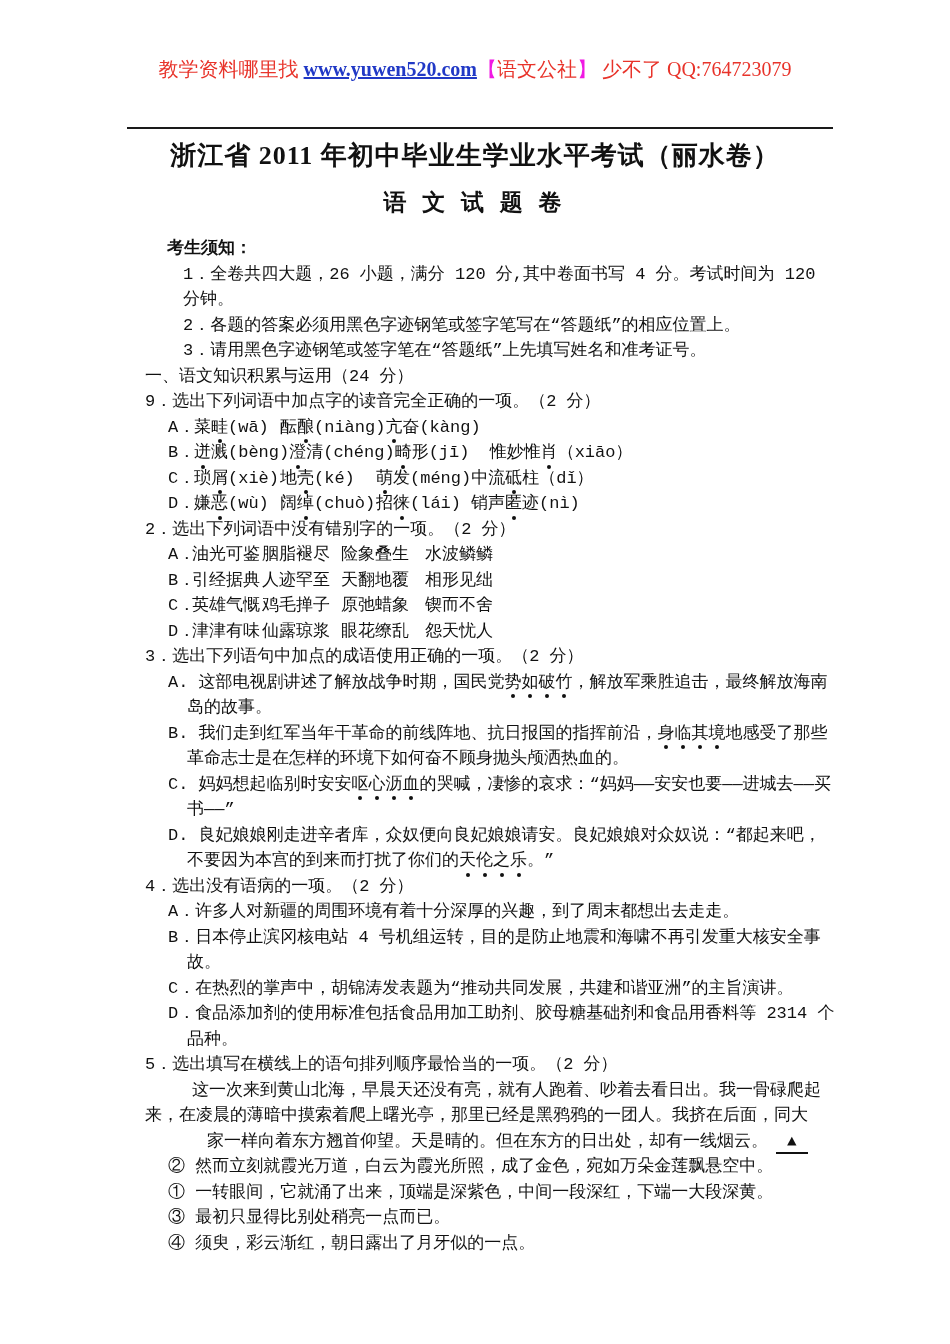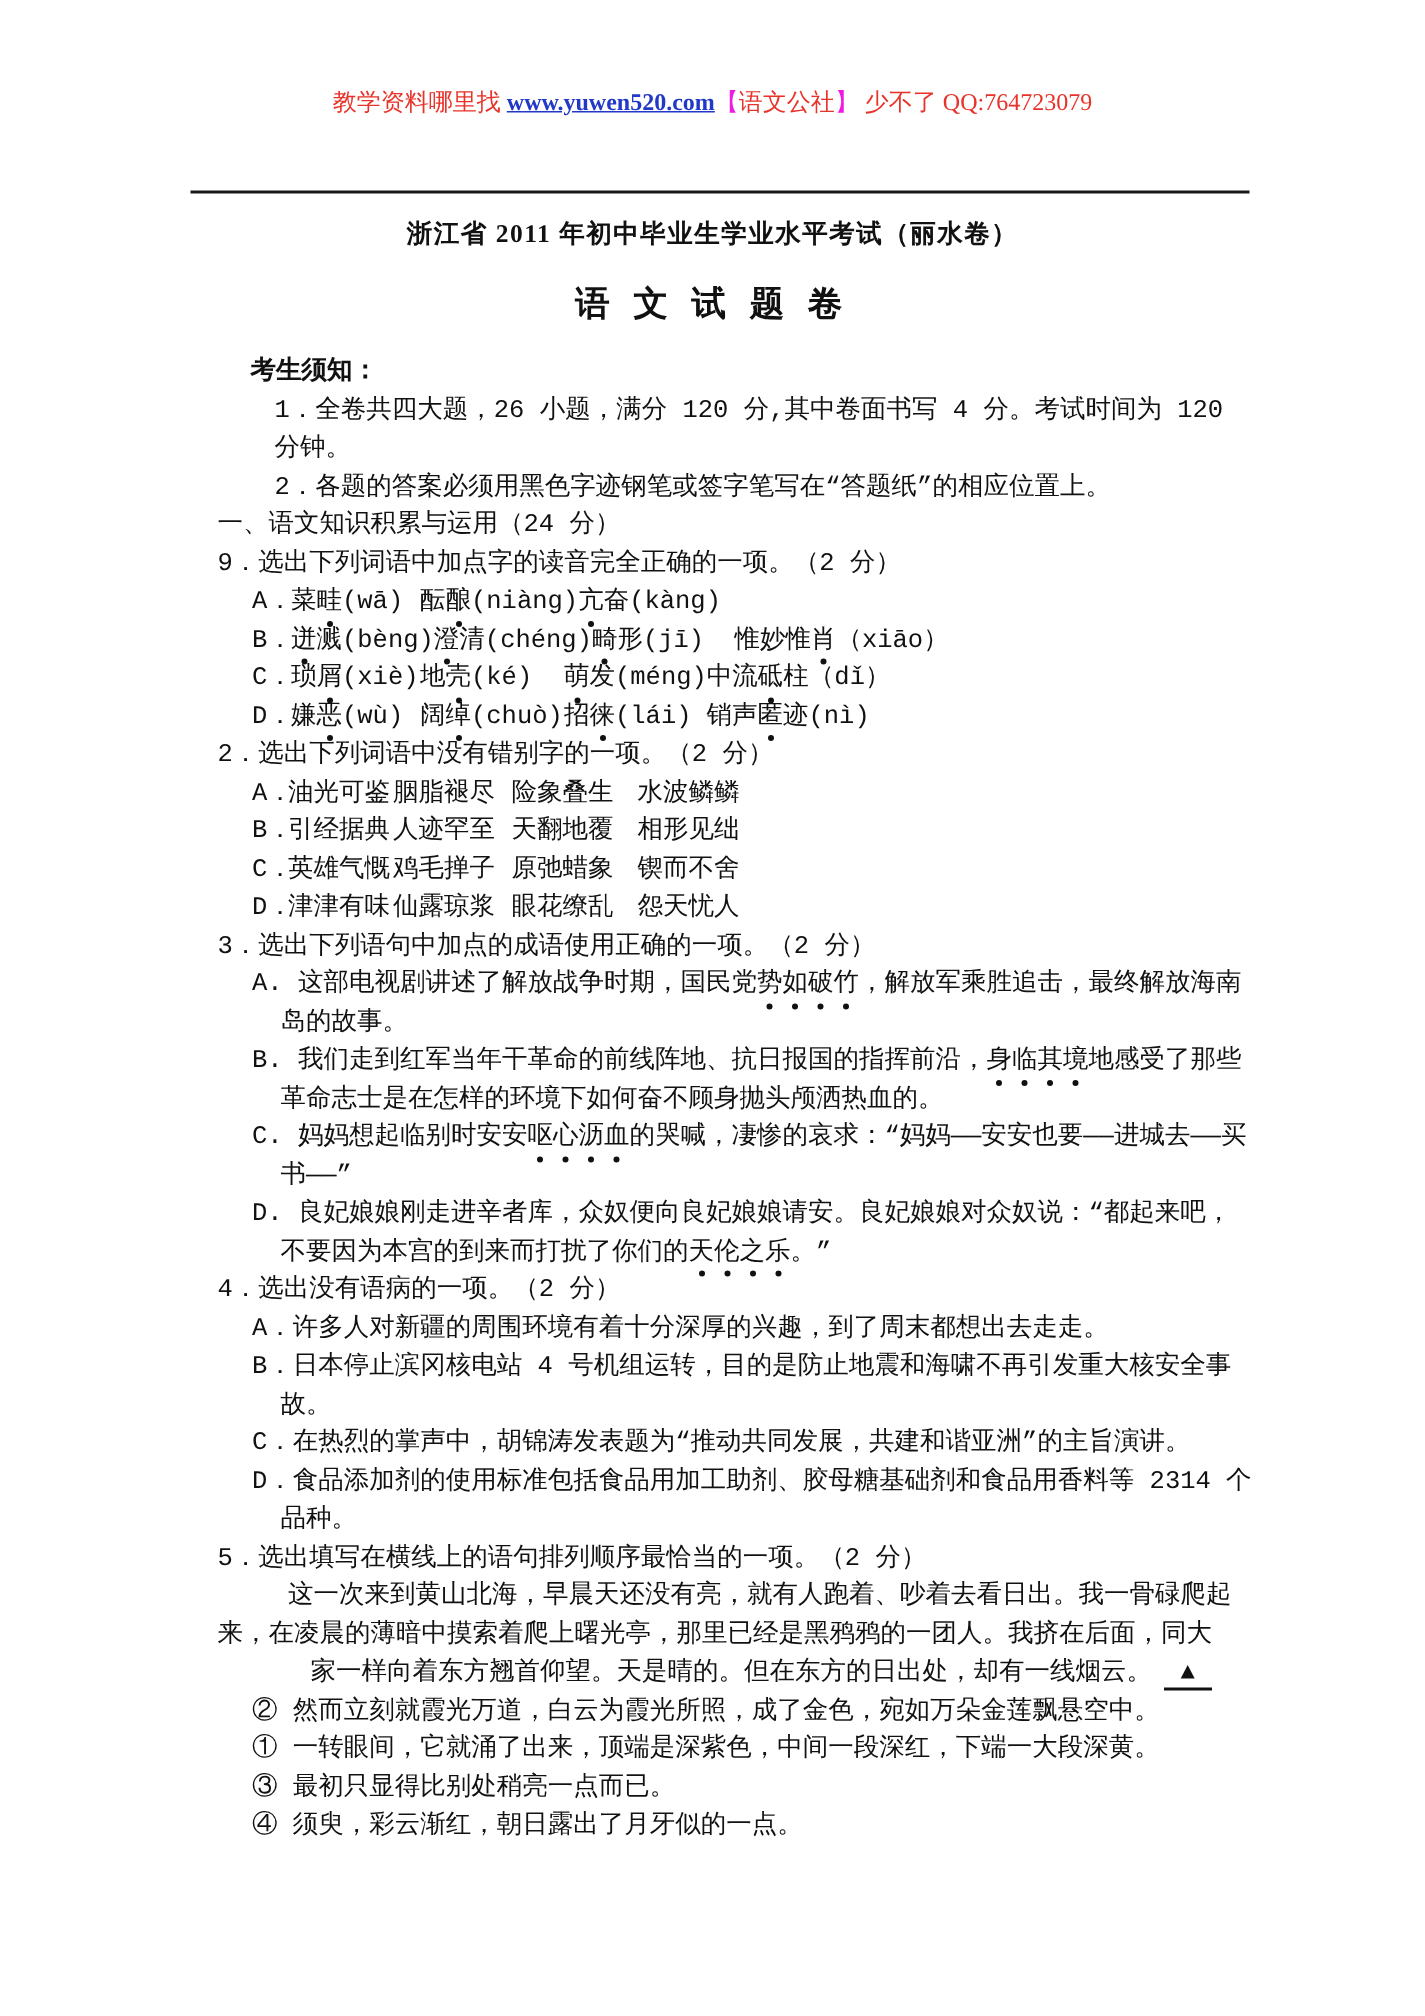--- a/index.html
+++ b/index.html
@@ -10,42 +10,42 @@
     margin: 0 auto;
     background: #ffffff;
     overflow: hidden;
     font-family: "Liberation Serif", "DejaVu Serif", serif;
     color: #111111;
   }
   
   .promo {
     padding-top: 56px;
     text-align: center;
-    font-size: 16px;
+    font-size: 20px;
     line-height: 26px;
     white-space: nowrap;
   }
   .promo .red { color: #e8332a; }
   .promo .magenta { color: #f019e3; }
   .promo .link {
     color: #2139c6;
     font-weight: bold;
     text-decoration: underline;
     cursor: pointer;
   }
   .rule {
     border: none;
     border-top: 2px solid #1a1a1a;
     margin: 45px 117px 0 127px;
     height: 0;
   }
   .title {
     margin: 12px 0 0 0;
     text-align: center;
-    font-size: 17px;
+    font-size: 26px;
     line-height: 30px;
     font-weight: bold;
     letter-spacing: 1px;
   }
   .subtitle {
     margin: 12px 0 0 0;
     text-align: center;
     font-size: 23px;
     line-height: 40px;
     font-weight: bold;
@@ -115,20 +115,21 @@
   <hr class="rule">
 
   <h1 class="title">浙江省 2011 年初中毕业生学业水平考试（丽水卷）</h1>
   <h2 class="subtitle">语 文 试 题 卷</h2>
 
   <div class="content">
 
     <div class="notice-heading">考生须知：</div>
     <div class="notice-item">1．全卷共四大题，26 小题，满分 120 分,其中卷面书写 4 分。考试时间为 120 分钟。</div>
     <div class="notice-item">2．各题的答案必须用黑色字迹钢笔或签字笔写在“答题纸”的相应位置上。</div>
+    <div class="notice-item">3．请用黑色字迹钢笔或签字笔在“答题纸”上先填写姓名和准考证号。</div>
 
     <div class="section-heading">一、语文知识积累与运用（24 分）</div>
 
     <div class="stem">9．选出下列词语中加点字的读音完全正确的一项。（2 分）</div>
     <div class="opt-grid g1">
       <span>A．</span>
       <span>菜<span class="edot">畦</span>(wā)</span>
       <span>酝<span class="edot">酿</span>(niàng)</span>
       <span><span class="edot">亢</span>奋(kàng)</span>
     </div>

